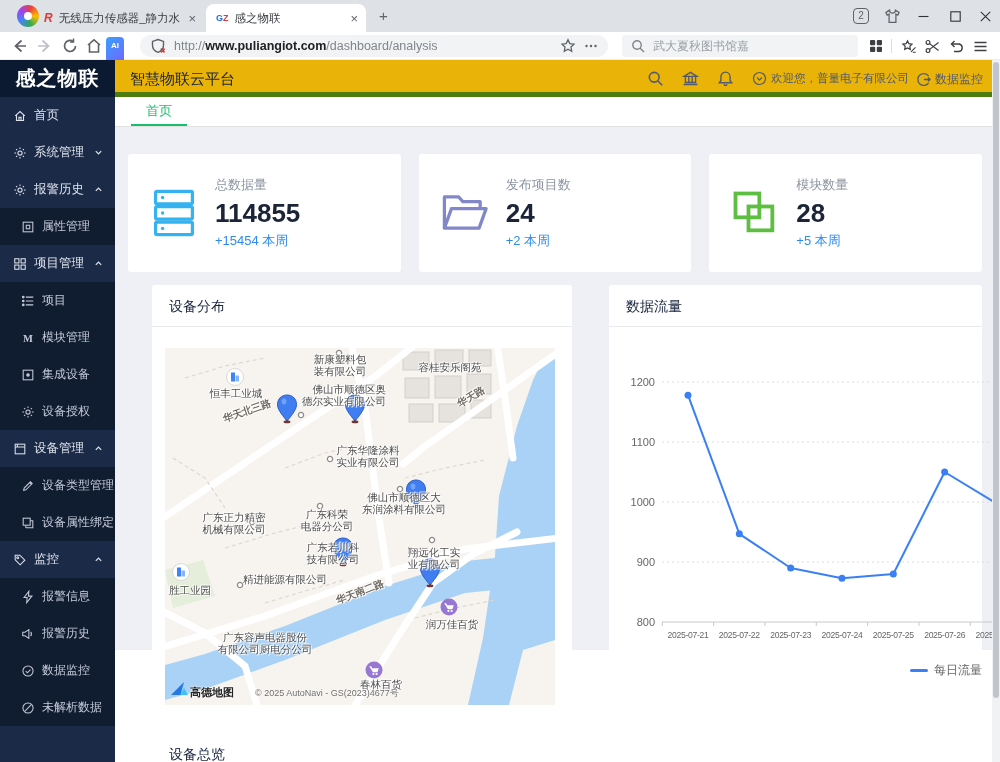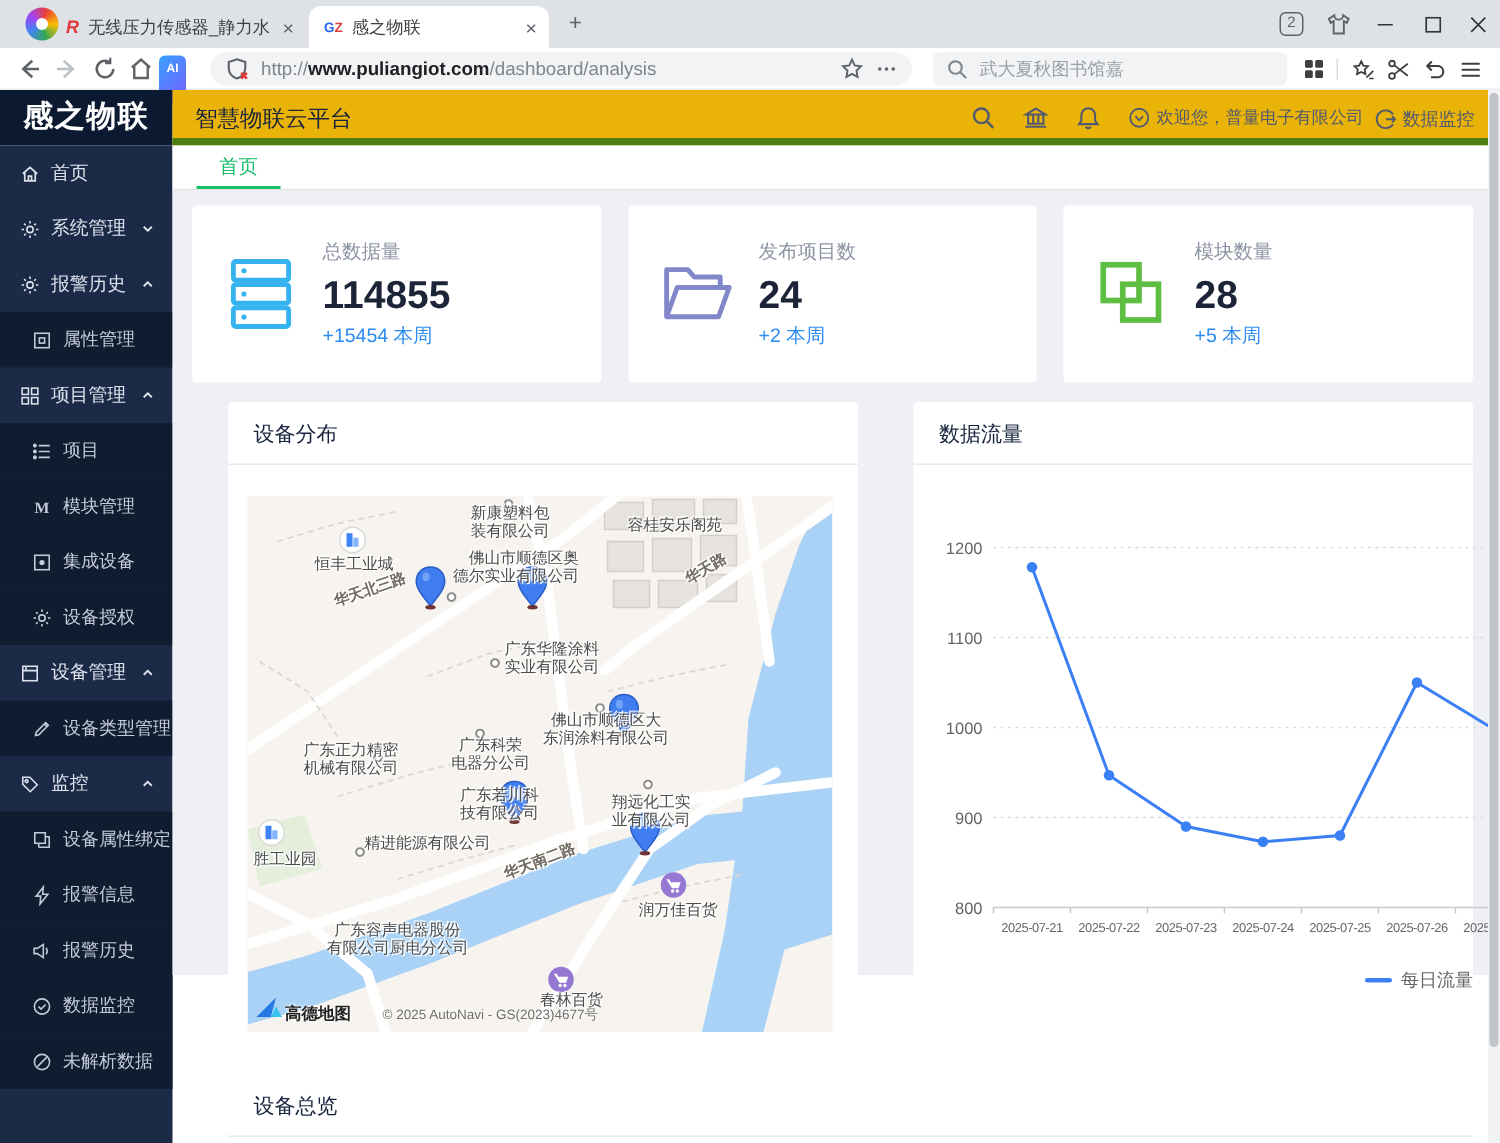--- a/index.html
+++ b/index.html
@@ -45,21 +45,21 @@
 .mi-row { height:37px; display:flex; align-items:center; color:#dde2ec; font-size:12.5px; position:relative; }
 .mi-row.sub { background:#101c30; color:#c3cbd9; }
 .mi-row .ic { width:14px; height:14px; margin-right:7px; flex:none; }
 .mi-row.lv0 { padding-left:13px; }
 .mi-row.lv1 { padding-left:21px; font-size:12px; }
 .mi-row span { white-space:nowrap; }
 .chev { position:absolute; right:12px; top:14px; width:9px; height:9px; }
 
 #tabbar { position:absolute; left:115px; top:97px; width:885px; height:30px; background:#fff; border-bottom:1px solid #e2e2e2; }
 .ptab { position:absolute; left:16px; top:0; height:29px; line-height:28px; padding:0 15px; color:#19be6b; font-size:13px; border-bottom:2px solid #19be6b; }
-#content { position:absolute; left:115px; top:127px; width:885px; height:523px; background:#eef0f5; padding:10px 18px 0 13px; }
+#content { position:absolute; left:115px; top:127px; width:885px; height:523px; background:#eef0f5; padding:27px 18px 0 13px; }
 .statsrow { display:flex; gap:18px; height:118px; margin-bottom:13px; }
 .card { flex:1; background:#fff; border-radius:3px; display:flex; align-items:center; padding-left:20px; }
 .cicon { width:52px; height:52px; margin-right:15px; flex:none; }
 .clabel { font-size:13px; color:#8c94a3; }
 .cvalue { font-size:26px; font-weight:bold; color:#1c2438; margin:4px 0 3px; }
 .cdelta { font-size:13px; color:#2d8cf0; }
 .panelrow { display:flex; gap:13px; height:435px; }
 .panel { background:#fff; border-radius:3px; position:relative;margin-left:24px; }
 .panel-map { width:420px; }
 .panel-chart { flex:1; }
@@ -325,36 +325,36 @@
     <svg class="chev" viewBox="0 0 10 10" fill="none" stroke="currentColor" stroke-width="1.4">
         <path d="M2 6.5 L5 3.5 L8 6.5"></path>
       </svg>
   </div>
   <div class="mi-row lv1 sub">
     <svg class="ic" viewBox="0 0 16 16" fill="none" stroke="currentColor" stroke-width="1.2">
         <path d="M3 13 L3.6 10.4 L10.8 3.2 L12.8 5.2 L5.6 12.4 Z M9.8 4.2 L11.8 6.2"></path>
       </svg>
     <span>设备类型管理</span>
   </div>
+  <div class="mi-row lv1 sub">
+    <svg class="ic" viewBox="0 0 16 16" fill="none" stroke="currentColor" stroke-width="1.2">
+        <rect x="2.5" y="2.5" width="8" height="8"></rect>
+        <path d="M5.5 13.5 H13.5 V5.5 H10.5 M5.5 13.5 V10.5"></path>
+      </svg>
+    <span>设备属性绑定</span>
+  </div>
   <div class="mi-row lv0">
     <svg class="ic" viewBox="0 0 16 16" fill="none" stroke="currentColor" stroke-width="1.2">
         <path d="M2.5 2.5 H7.8 L13.5 8.2 L8.2 13.5 L2.5 7.8 Z"></path>
         <circle cx="5.4" cy="5.4" r="1.1"></circle>
       </svg>
     <span>监控</span>
     <svg class="chev" viewBox="0 0 10 10" fill="none" stroke="currentColor" stroke-width="1.4">
         <path d="M2 6.5 L5 3.5 L8 6.5"></path>
       </svg>
-  </div>
-  <div class="mi-row lv1 sub">
-    <svg class="ic" viewBox="0 0 16 16" fill="none" stroke="currentColor" stroke-width="1.2">
-        <rect x="2.5" y="2.5" width="8" height="8"></rect>
-        <path d="M5.5 13.5 H13.5 V5.5 H10.5 M5.5 13.5 V10.5"></path>
-      </svg>
-    <span>设备属性绑定</span>
   </div>
   <div class="mi-row lv1 sub">
     <svg class="ic" viewBox="0 0 16 16" fill="none" stroke="currentColor" stroke-width="1.2">
         <path d="M9 1.5 L3.5 8.5 H7 L6.5 14.5 L12.5 7 H8.5 Z"></path>
       </svg>
     <span>报警信息</span>
   </div>
   <div class="mi-row lv1 sub">
     <svg class="ic" viewBox="0 0 16 16" fill="none" stroke="currentColor" stroke-width="1.2">
         <path d="M2 6 H4.5 L9 3 V13 L4.5 10 H2 Z M11 5.5 A4 4 0 0 1 11 10.5"></path>

